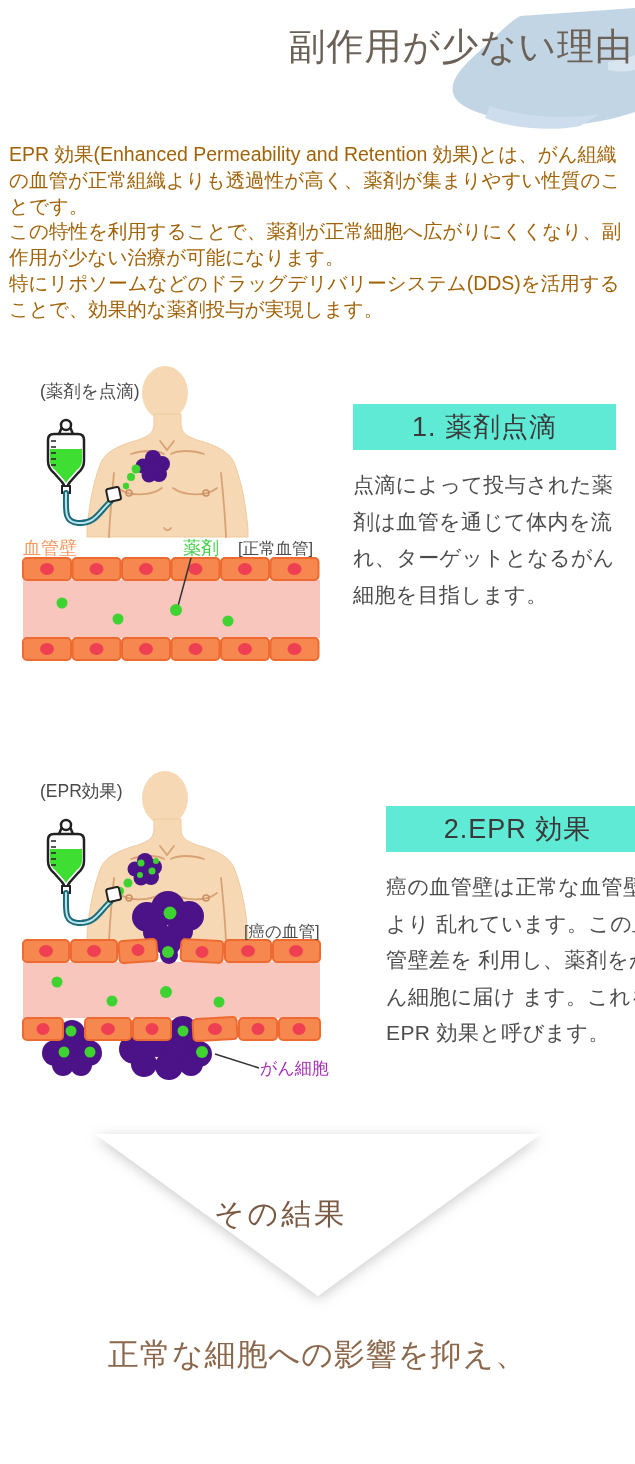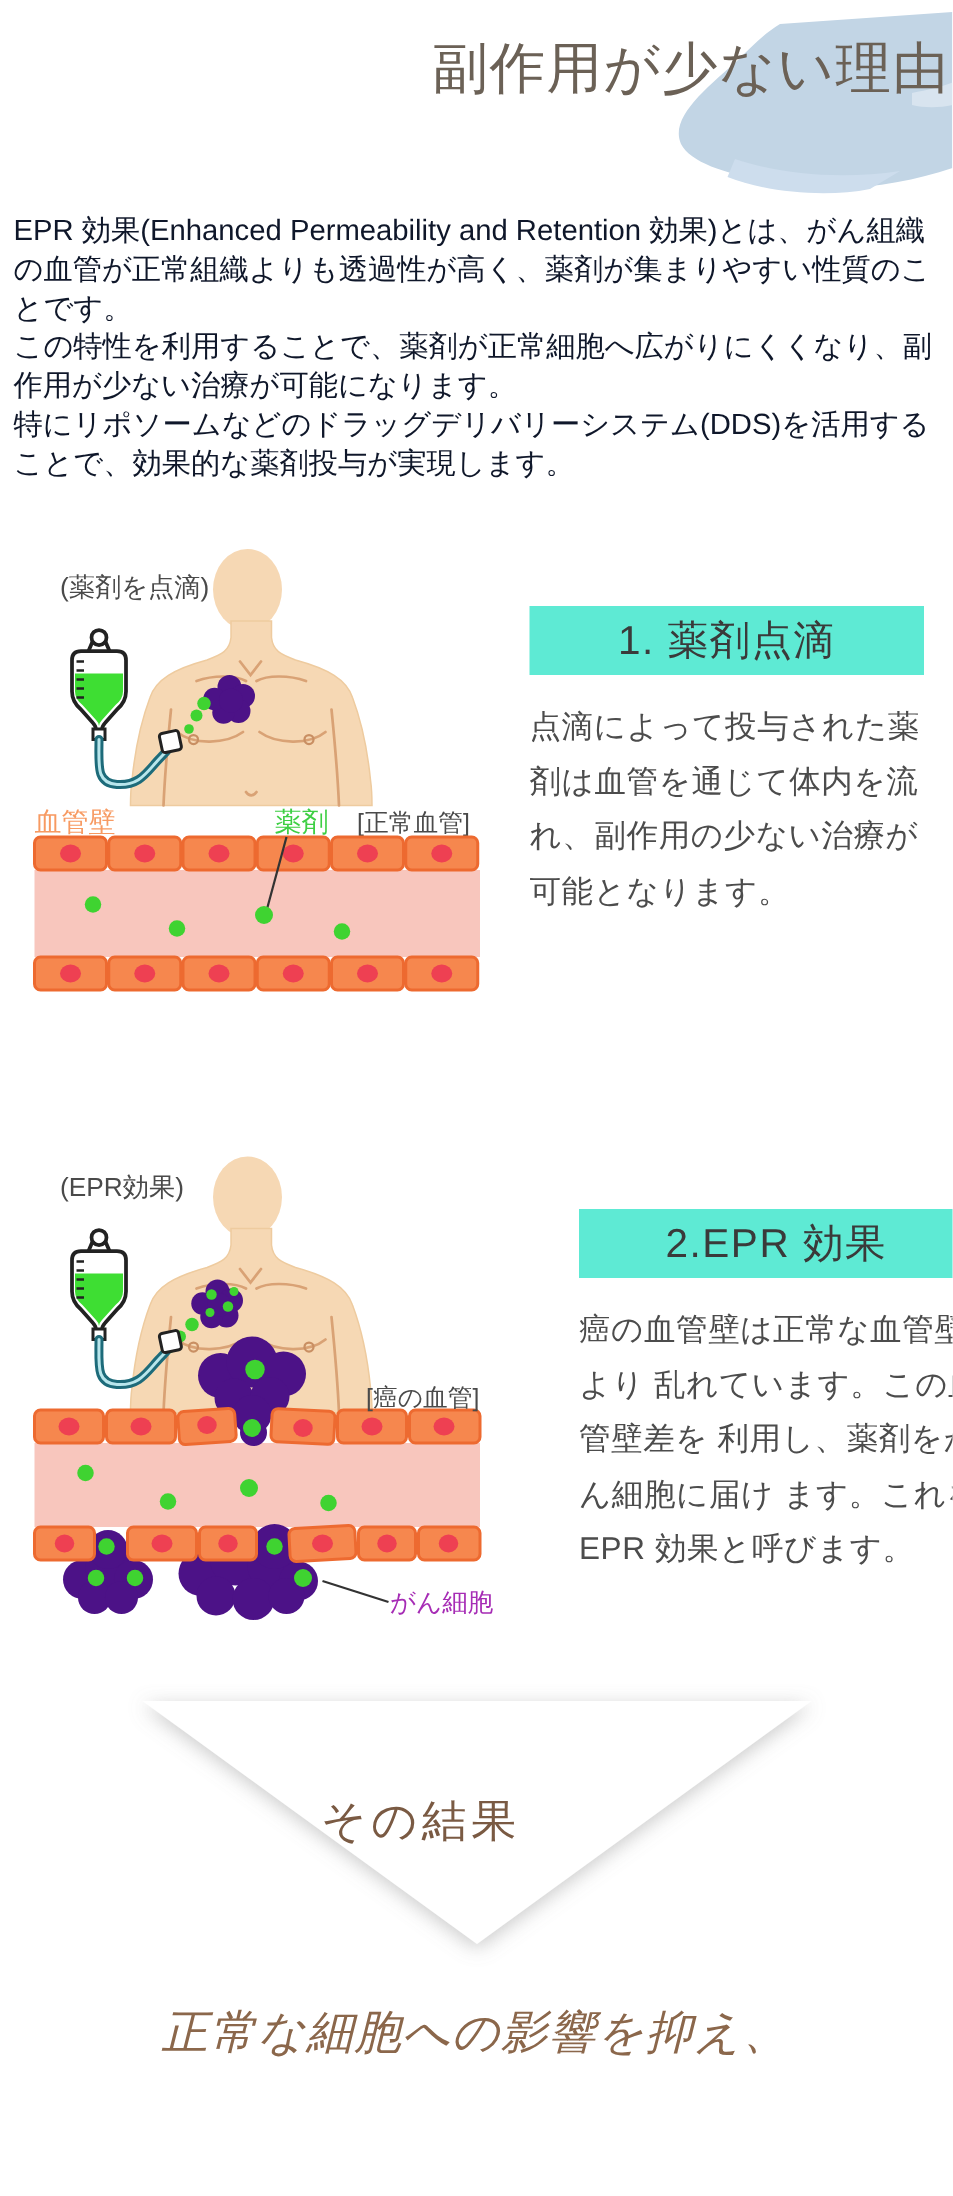--- a/index.html
+++ b/index.html
@@ -7,21 +7,21 @@
         font-family:"Liberation Sans",sans-serif;color:#4c4c4c;padding-left:44px;}
 
   
   .brush{position:absolute;top:0;left:430px;z-index:1;}
   .title-block{position:absolute;top:25px;right:46px;text-align:right;z-index:2;}
   .title-line{font-family:"Liberation Serif",serif;font-size:37px;line-height:43px;
               color:#6b6156;letter-spacing:1px;font-weight:500;}
 
   
   .intro{position:absolute;top:142px;left:9px;width:622px;font-size:19.5px;
-         line-height:25.8px;color:#0f172a;white-space:pre-line;}
+         line-height:25.8px;color:#a16207;white-space:pre-line;}
 
   
   .illus{position:absolute;left:10px;}
   #illus1{top:365px;}
   #illus2{top:765px;}
   .svgtext{font-family:"Liberation Sans",sans-serif;}
   .cap{font-size:17.5px;fill:#4a4a4a;}
   .lblO{font-size:18px;fill:#f79a62;}
   .lblG{font-size:18px;fill:#3ecf44;}
   .lblD{font-size:16.5px;fill:#4a4a4a;}
@@ -37,21 +37,21 @@
   .section-body{margin-top:17px;font-size:21px;line-height:36.5px;
                 letter-spacing:0.4px;color:#4c4c4c;}
 
   
   .chevron{position:absolute;top:1118px;left:0;z-index:1;}
   .arrow-label{position:absolute;top:1194px;left:0;width:561px;text-align:center;
                font-family:"Liberation Serif",serif;font-size:30px;color:#7a5a43;
                letter-spacing:3px;z-index:2;}
   .result{position:absolute;top:1331px;left:0;width:635px;text-align:center;
           font-family:"Liberation Serif",serif;font-size:31px;line-height:48px;
-          color:#8b674b;letter-spacing:1px;font-style:italic;}
+          color:#8b674b;letter-spacing:1px;}
 </style>
 </head>
 <body>
 
 <div class="page">
 
   <svg class="brush" width="205" height="140" viewBox="0 0 205 140">
     <path d="M90,16 L205,8 L205,112 C175,122 140,128 105,124 C70,120 32,112 24,96
              C16,78 42,58 62,40 C72,30 80,22 90,16 Z" fill="#c2d5e5"></path>
     <path d="M60,106 C90,116 130,120 170,114 L150,126 C120,132 80,128 55,118 Z" fill="#cddded"></path>
@@ -159,21 +159,21 @@
         <circle cx="166" cy="245" r="6"></circle>
           <circle cx="218" cy="256" r="5.5"></circle>
       </g>
     </g>
   </svg>
 
   <div id="panel1" class="panel">
     <div class="heading-box">
       <span class="heading-text">1. 薬剤点滴</span>
     </div>
-    <div class="section-body">点滴によって投与された薬剤は血管を通じて体内を流れ、副作用の少ない治療が可能となります。</div>
+    <div class="section-body">点滴によって投与された薬剤は血管を通じて体内を流れ、ターゲットとなるがん細胞を目指します。</div>
   </div>
 
   <svg id="illus2" class="illus" width="320" height="322" viewBox="0 0 320 322">
     <text x="30" y="32" class="svgtext cap">(EPR効果)</text>
 
     <g transform="translate(0,5)">
       <ellipse cx="155" cy="28" rx="23" ry="27" fill="#f6d8b4"></ellipse>
       <path d="M144,49 L144,60 C143,69 138,71 128,75 C106,81 94,88 90,100
                C84,116 80,135 78,155 C77,162 77,166 77,172 L238,172 C238,166 238,162 237,155
                C235,135 231,116 225,100 C221,88 209,81 187,75 C177,71 172,69 171,60 L171,49 Z" fill="#f6d8b4" stroke="#eecb9f" stroke-width="1"></path>

